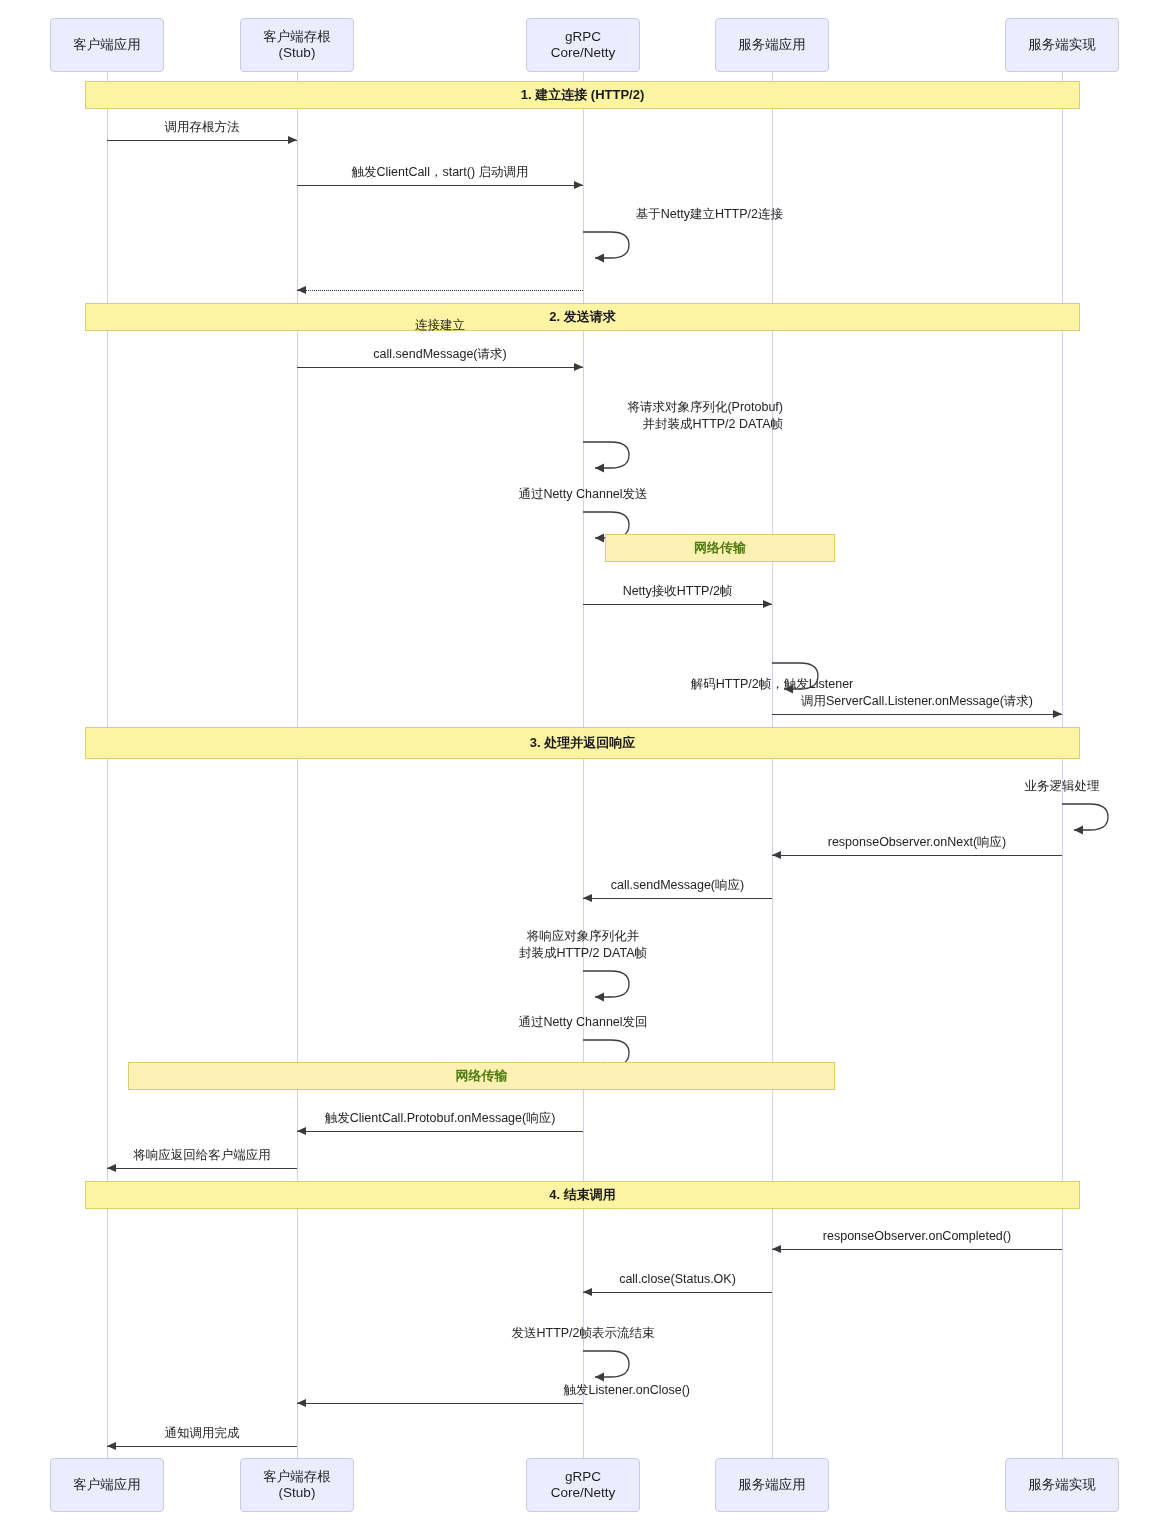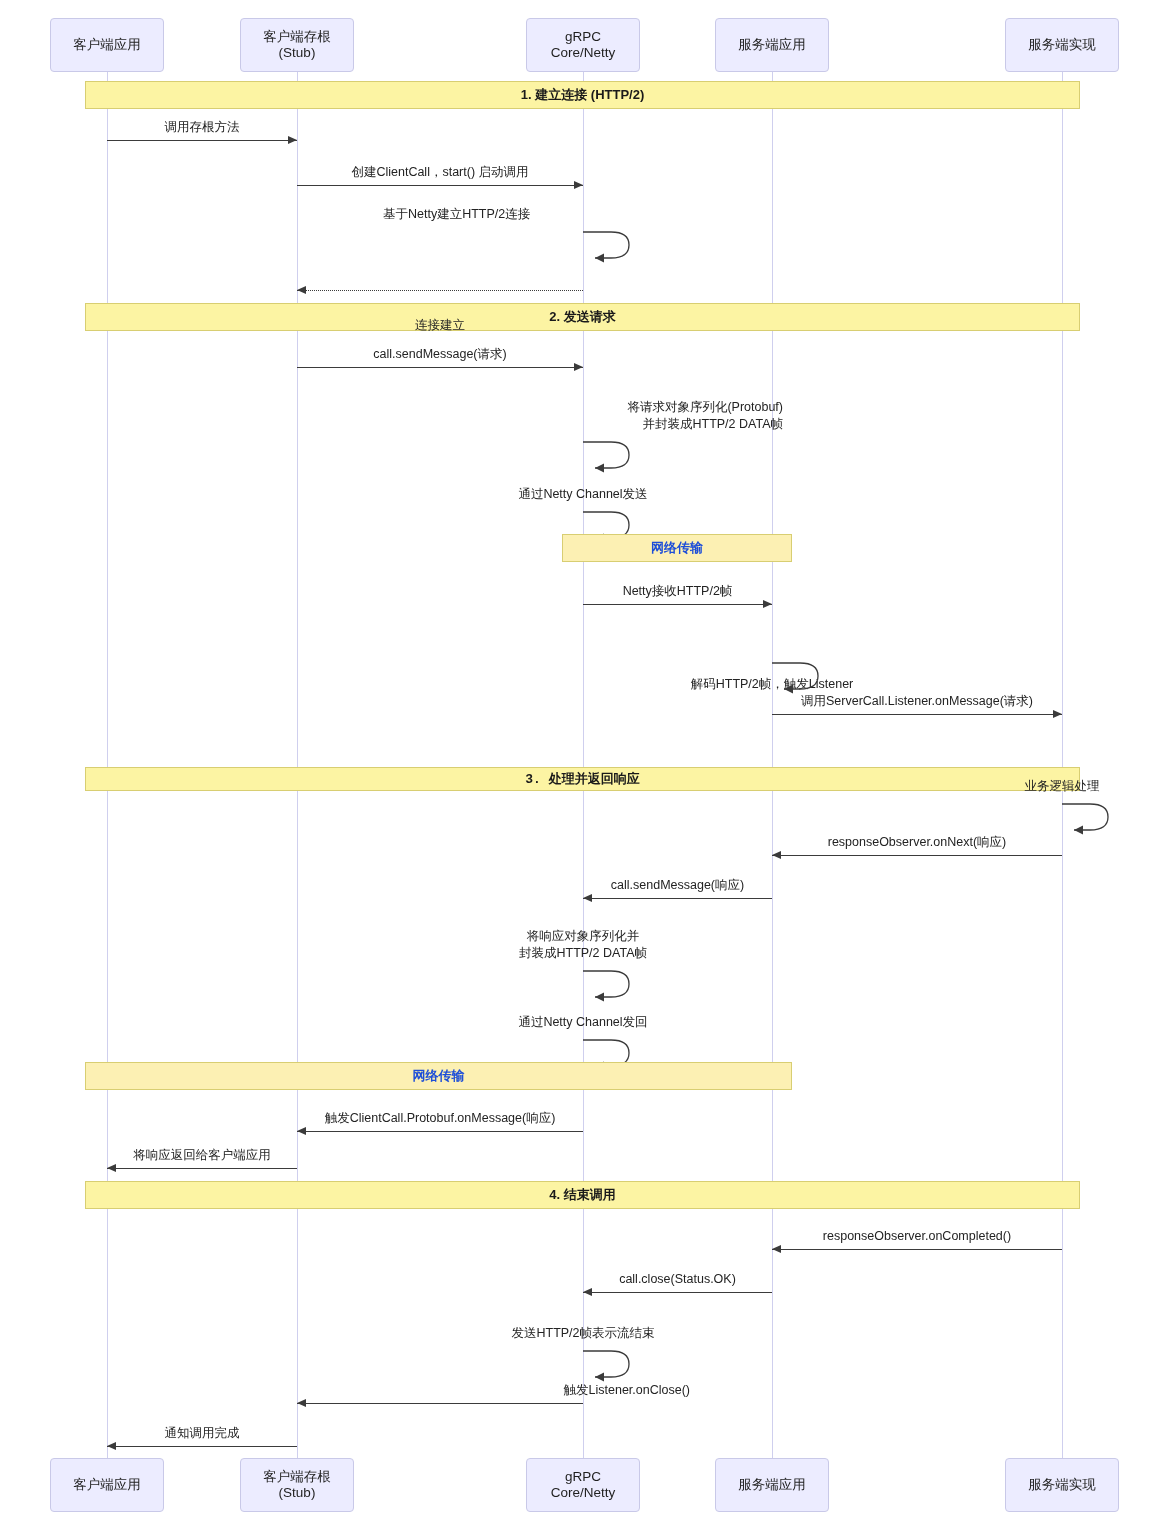--- a/index.html
+++ b/index.html
@@ -29,21 +29,21 @@
     border:1px solid #D8CE72;
     display:flex;align-items:center;justify-content:center;
     font-size:13px;font-weight:bold;color:#1a1a1a;
   }
   .note-box{
     position:absolute;
     box-sizing:border-box;
     background:#FCF0B3;
     border:1px solid #D8CE72;
     display:flex;align-items:center;justify-content:center;
-    font-size:13px;font-weight:bold;color:#1d4ed8;
+    font-size:13px;font-weight:bold;color:#4d7c0f;margin-left:43px;
   }
   .msg-label{
     position:absolute;
     font-size:12.5px;color:#232323;
     white-space:pre;
     line-height:1.35;
     text-align:center;
   }
   .msg-line{position:absolute;height:0;border-top:1px solid #3b3b3b;}
   .msg-line.dotted{border-top:1px dotted #3b3b3b;}
@@ -71,40 +71,40 @@
       <div class="lifeline" style="left: 772px; top: 72px; height: 1386px;"></div>
       <div class="lifeline" style="left: 1062px; top: 72px; height: 1386px;"></div>
     </div>
   <div id="bands">
       <div class="section-band" style="left: 85px; top: 81px; width: 995px; height: 28px;">
         <span>1. 建立连接 (HTTP/2)</span>
       </div>
       <div class="section-band" style="left: 85px; top: 303px; width: 995px; height: 28px;">
         <span>2. 发送请求</span>
       </div>
-      <div class="section-band" style="left: 85px; top: 767px; width: 995px; height: 24px; font-family: Liberation Mono, monospace;">
+      <div class="section-band" style="left: 85px; top: 727px; width: 995px; height: 32px;">
         <span>3. 处理并返回响应</span>
       </div>
       <div class="section-band" style="left: 85px; top: 1181px; width: 995px; height: 28px;">
         <span>4. 结束调用</span>
       </div>
     </div>
   <div id="messages">
       <div>
         <div class="msg-line" style="left: 107px; top: 140px; width: 190px;"></div>
         <div class="arrowhead right" style="top: 136px; left: 288px;"></div>
         <div class="msg-label" style="top: 119px; left: -48px; width: 500px; text-align: center;">调用存根方法</div>
       </div>
       <div>
         <div class="msg-line" style="left: 297px; top: 185px; width: 286px;"></div>
         <div class="arrowhead right" style="top: 181px; left: 574px;"></div>
-        <div class="msg-label" style="top: 164px; left: 190px; width: 500px; text-align: center;">创建ClientCall，start() 启动调用</div>
-      </div>
-      <div>
-        <div class="msg-label" style="top: 206px; left: 383px; width: 400px; text-align: left;">基于Netty建立HTTP/2连接</div>
+        <div class="msg-label" style="top: 164px; left: 190px; width: 500px; text-align: center;">触发ClientCall，start() 启动调用</div>
+      </div>
+      <div>
+        <div class="msg-label" style="top: 206px; left: 383px; width: 400px; text-align: right;">基于Netty建立HTTP/2连接</div>
         <svg class="selfloop" width="62" height="36" style="left: 581px; top: 228px;">
           <path d="M 2 4 L 30 4 Q 48 4 48 17 Q 48 30 30 30 L 14 30" fill="none" stroke="#3b3b3b" stroke-width="1.3"></path>
           <path d="M 14 30 L 23 25.5 L 23 34.5 Z" fill="#3b3b3b"></path>
         </svg>
       </div>
       <div>
         <div class="msg-line dotted" style="left: 297px; top: 290px; width: 286px;"></div>
         <div class="arrowhead left" style="top: 286px; left: 297px;"></div>
         <div class="msg-label" style="top: 269px; left: 190px; width: 500px; text-align: center; margin-top: 48px;">连接建立</div>
       </div>

